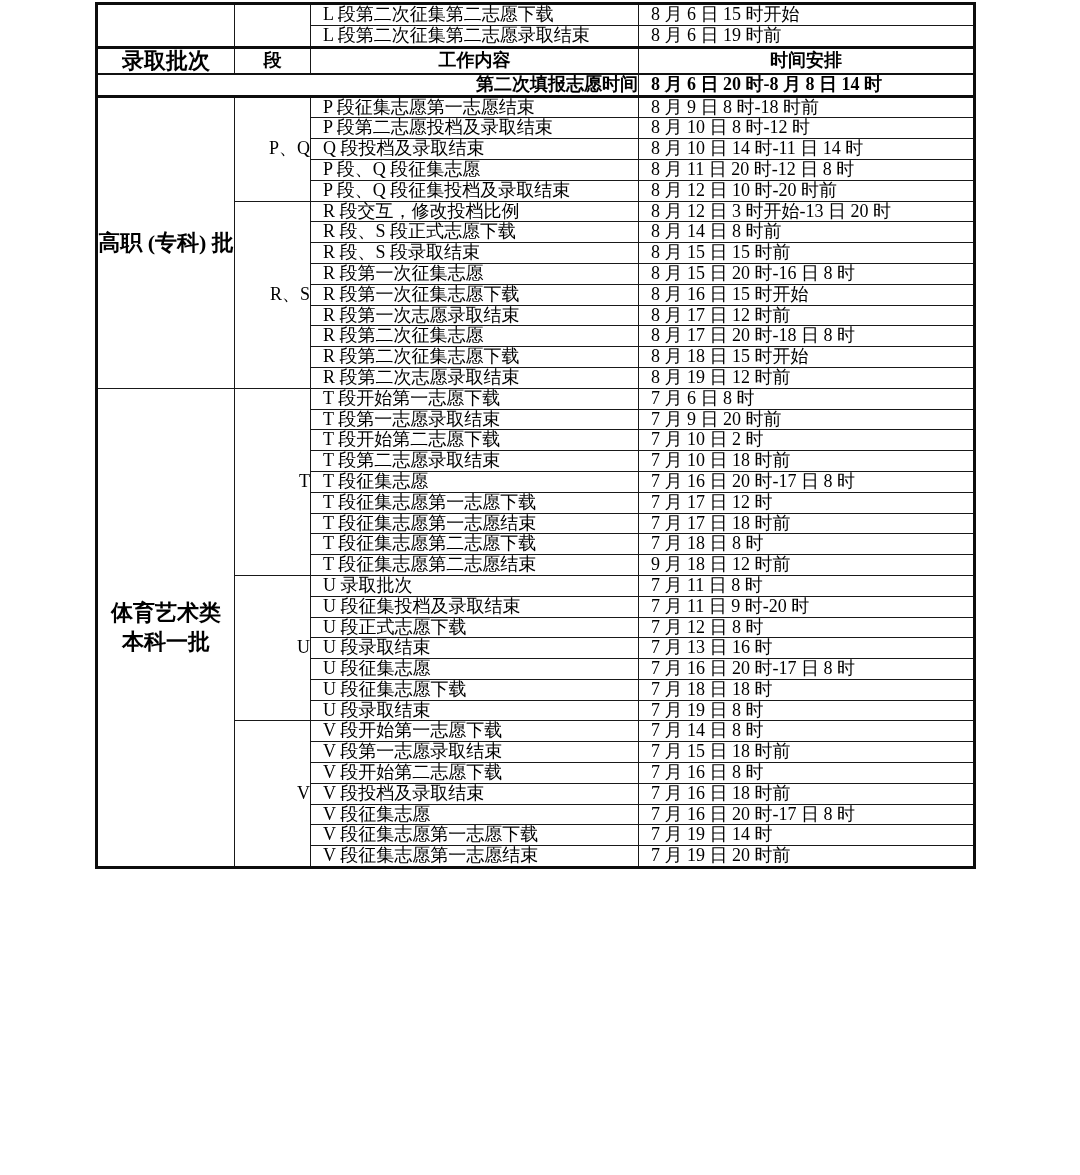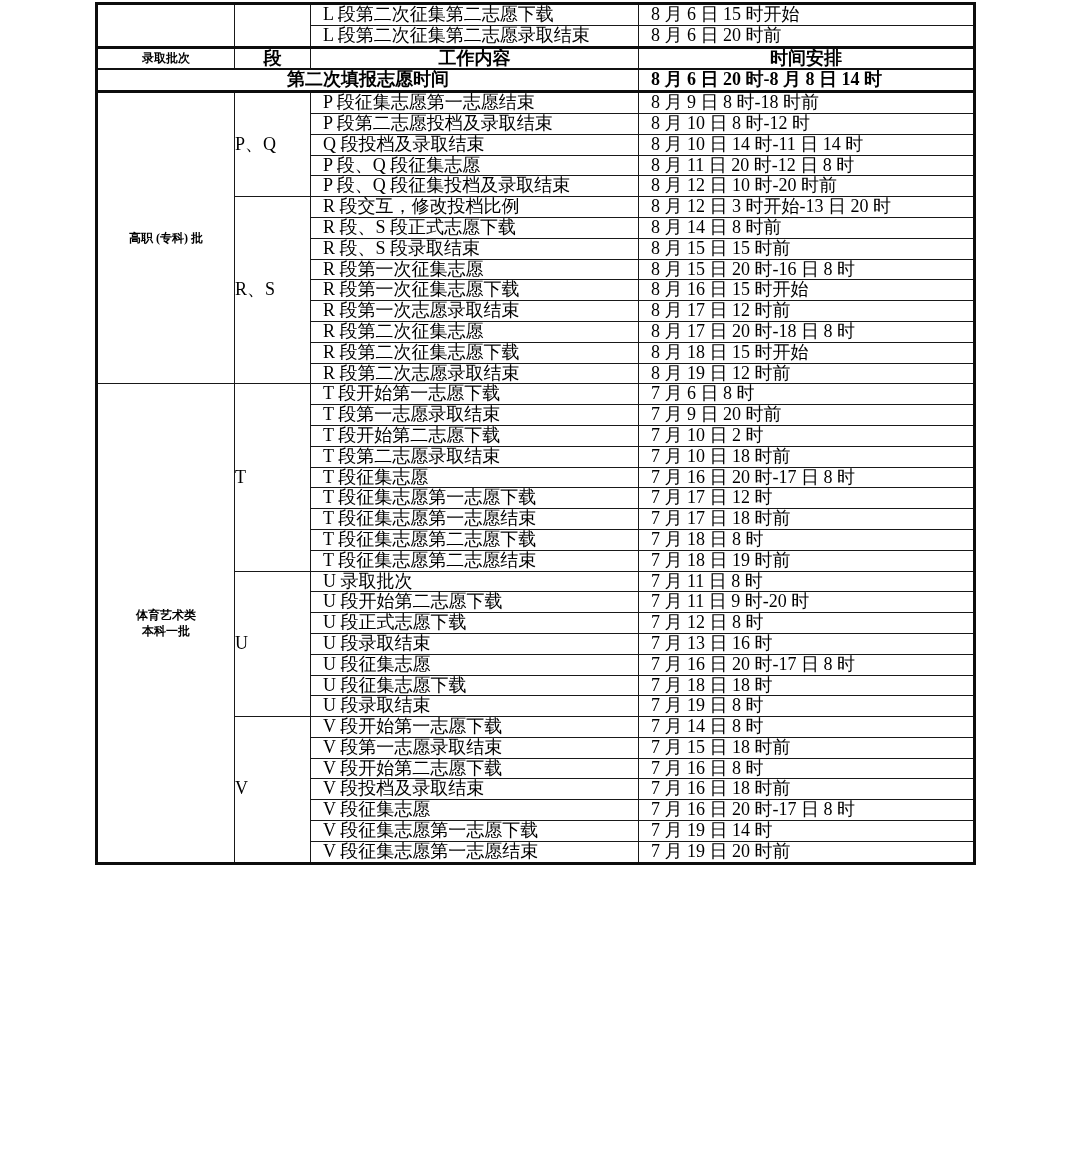--- a/index.html
+++ b/index.html
@@ -14,29 +14,29 @@
     border-collapse:collapse;table-layout:fixed;
     border:3px solid #0d0d0d;
     font-family:Liberation Serif, serif;
   }
   td{
     border:1.5px solid #191919;
     padding:0;overflow:hidden;white-space:nowrap;
     font-size:18px;line-height:1.1;
     vertical-align:middle;
   }
-  .c1{text-align:center;font-weight:bold;font-size:12px}
-  .c2{text-align:left}
+  .c1{text-align:center;font-weight:bold;font-size:22px}
+  .c2{text-align:right}
   .c3,.c4{text-align:left;padding-left:12px}
   tr.hdr-row td{
     font-weight:bold;text-align:center;padding-left:0;
     border-top:3px solid #0d0d0d;border-bottom:2px solid #111;
   }
   tr.fill-row td{font-weight:bold;border-bottom:3px solid #0d0d0d}
-  tr.fill-row td.merge{text-align:center;padding-left:0}
+  tr.fill-row td.merge{text-align:right;padding-left:0}
   .batch-line{line-height:1.35}
 </style>
 </head>
 <body>
 
 <table class="sched">
   <colgroup>
     <col style="width:138px">
     <col style="width:76px">
     <col style="width:328px">
@@ -44,21 +44,21 @@
   </colgroup>
   <tbody id="tbody">
       <tr>
         <td class="c1" rowspan="2"></td>
         <td class="c2" rowspan="2"></td>
         <td class="c3">L 段第二次征集第二志愿下载</td>
         <td class="c4">8 月 6 日 15 时开始</td>
       </tr>
       <tr>
         <td class="c3">L 段第二次征集第二志愿录取结束</td>
-        <td class="c4">8 月 6 日 20 时前</td>
+        <td class="c4">8 月 6 日 19 时前</td>
       </tr>
       <tr class="hdr-row">
         <td class="c1">录取批次</td>
         <td class="c2">段</td>
         <td class="c3">工作内容</td>
         <td class="c4">时间安排</td>
       </tr>
       <tr class="fill-row">
         <td class="merge" colspan="3">第二次填报志愿时间</td>
         <td class="c4">8 月 6 日 20 时-8 月 8 日 14 时</td>
@@ -156,29 +156,29 @@
       <tr>
         <td class="c3">T 段征集志愿第一志愿结束</td>
         <td class="c4">7 月 17 日 18 时前</td>
       </tr>
       <tr>
         <td class="c3">T 段征集志愿第二志愿下载</td>
         <td class="c4">7 月 18 日 8 时</td>
       </tr>
       <tr>
         <td class="c3">T 段征集志愿第二志愿结束</td>
-        <td class="c4">7 月 18 日 19 时前</td>
+        <td class="c4">9 月 18 日 12 时前</td>
       </tr>
       <tr>
         <td class="c2" rowspan="7">U</td>
         <td class="c3">U 录取批次</td>
         <td class="c4">7 月 11 日 8 时</td>
       </tr>
       <tr>
-        <td class="c3">U 段开始第二志愿下载</td>
+        <td class="c3">U 段征集投档及录取结束</td>
         <td class="c4">7 月 11 日 9 时-20 时</td>
       </tr>
       <tr>
         <td class="c3">U 段正式志愿下载</td>
         <td class="c4">7 月 12 日 8 时</td>
       </tr>
       <tr>
         <td class="c3">U 段录取结束</td>
         <td class="c4">7 月 13 日 16 时</td>
       </tr>

